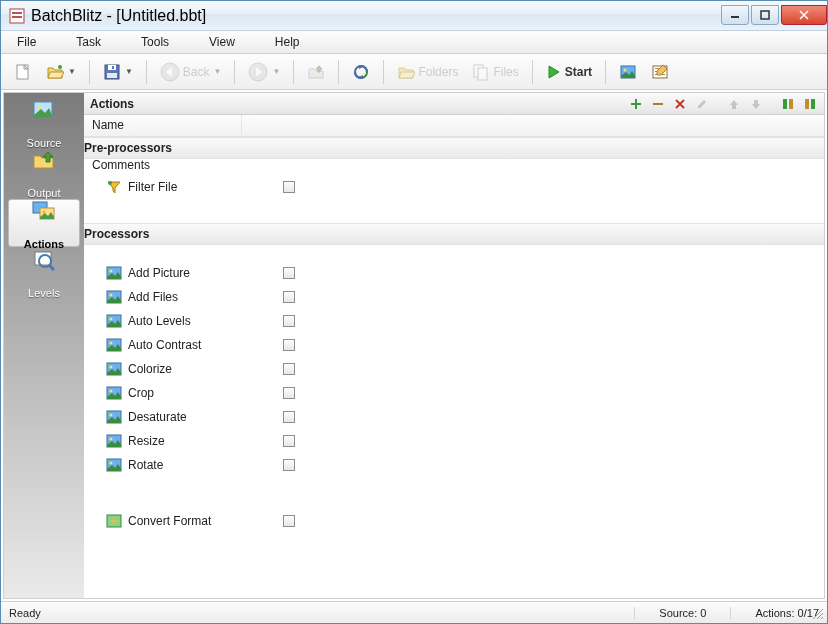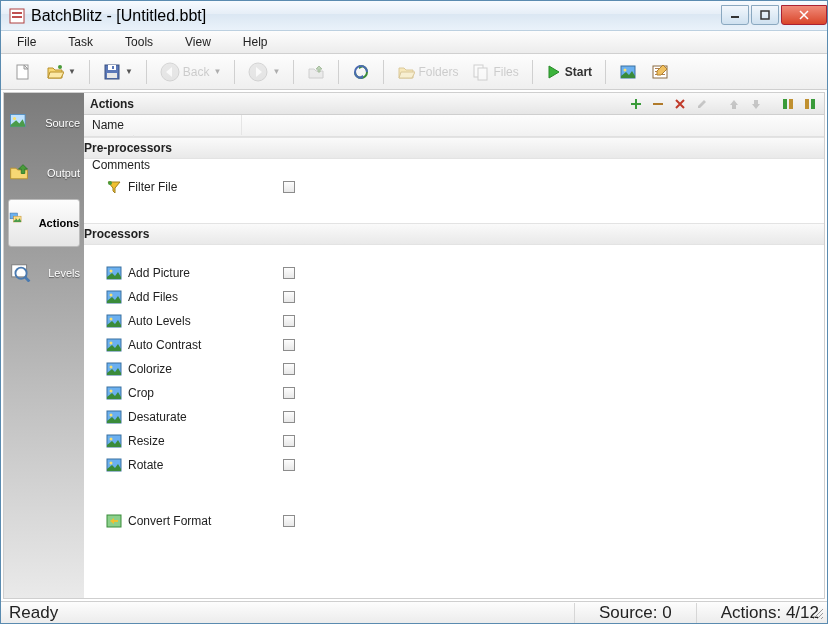--- a/index.html
+++ b/index.html
@@ -9,34 +9,34 @@
   
   .win { width:828px; height:624px; background:#fff; border:1px solid #5a8bb0; position:relative; display:flex; flex-direction:column; }
   .titlebar { height:30px; background:linear-gradient(to bottom,#f7fbff,#e6eef7 45%,#dbe7f3 46%,#eaf2fa); border-bottom:1px solid #bcd0e0; display:flex; align-items:center; padding:0 0 0 8px; }
   .tb-icon { width:16px; height:16px; margin-right:6px; }
   .tb-title { font-size:16px; color:#000; }
   .wbtns { margin-left:auto; display:flex; height:20px; }
   .wbtn { width:28px; height:20px; margin-left:0; border:1px solid #8aa8c0; background:linear-gradient(to bottom,#f2f7fc,#cfe1f0); display:flex; align-items:center; justify-content:center; border-radius:0 0 3px 3px; font-size:10px; color:#333; margin-top:-1px; }
   .wbtn.close { background:linear-gradient(to bottom,#f08b7a,#d9462a); color:#fff; width:46px; border-color:#a23; }
   .wbtn + .wbtn { margin-left:2px; }
 
-  .menubar { height:23px; background:linear-gradient(to bottom,#fdfdfd,#ececec); border-bottom:1px solid #d0d0d0; display:flex; align-items:center; padding:0 6px; gap:12px; }
+  .menubar { height:23px; background:linear-gradient(to bottom,#fdfdfd,#ececec); border-bottom:1px solid #d0d0d0; display:flex; align-items:center; padding:0 6px; gap:20px; }
   .menuitem { padding:3px 10px; cursor:default; }
 
   .toolbar { height:36px; background:linear-gradient(to bottom,#fdfdfd,#efefef); border-bottom:1px solid #cfcfcf; display:flex; align-items:center; padding:0 8px; gap:4px; }
   .tbtn { height:26px; min-width:26px; padding:0 4px; display:flex; align-items:center; justify-content:center; gap:3px; border:1px solid transparent; border-radius:3px; cursor:default; }
   .tbtn.disabled { opacity:.45; }
   .tsep { width:1px; height:24px; background:#d0d0d0; margin:0 4px; }
   .tarrow { font-size:8px; color:#555; margin-left:1px; }
   .tlbl { font-size:12px; color:#333; }
   .tlbl.dis { color:#9a9a9a; }
 
   .body { flex:1; display:flex; min-height:0; border:1px solid #cfcfcf; margin:2px; }
   .sidebar { width:80px; background:linear-gradient(to bottom,#7b7b7b,#bfbfbf 60%,#eaeaea); display:flex; flex-direction:column; align-items:center; padding:6px 0; gap:2px; }
-  .side-item { width:72px; height:48px; display:flex; flex-direction:row; align-items:center; justify-content:space-between; gap:16px; font-size:11px; color:#fff; text-shadow:0 1px 1px rgba(0,0,0,.5); border-radius:3px; cursor:default; }
+  .side-item { width:72px; height:48px; display:flex; flex-direction:column; align-items:center; justify-content:space-between; gap:16px; font-size:11px; color:#fff; text-shadow:0 1px 1px rgba(0,0,0,.5); border-radius:3px; cursor:default; }
   .side-item.selected { background:linear-gradient(to bottom,#fdfdfd,#e6e6e6); color:#000; font-weight:bold; text-shadow:none; border:1px solid #bbb; }
   .side-ico { width:26px; height:22px; }
   .side-item.selected .side-ico svg .st-fill { fill:#6bb0f0; }
 
   .main { flex:1; display:flex; flex-direction:column; min-width:0; background:#fff; }
   .panelhead { height:22px; background:linear-gradient(to bottom,#fafafa,#e6e6e6); border-bottom:1px solid #cfcfcf; display:flex; align-items:center; padding:0 6px; font-weight:bold; }
   .panelhead .hbtns { margin-left:auto; display:flex; gap:6px; align-items:center; }
   .hbtn { width:16px; height:16px; display:flex; align-items:center; justify-content:center; border:1px solid transparent; border-radius:2px; }
   .hbtn.dis { opacity:.4; }
 
@@ -49,21 +49,21 @@
   .listwrap { flex:1; overflow-y:scroll; position:relative; }
   .group { height:22px; background:linear-gradient(to bottom,#fafafa,#e9e9e9); border-top:1px solid #e3e3e3; border-bottom:1px solid #e3e3e3; display:flex; align-items:center; font-weight:bold; margin-top:8px; }
   .group.first { margin-top:0; }
   .gap { height:16px; }
   .row { height:24px; display:flex; align-items:center; padding-left:22px; }
   .row .rico { width:16px; height:16px; margin-right:6px; flex:0 0 16px; }
   .row .rname { width:136px; }
   .row .ractive { width:50px; display:flex; justify-content:center; }
   .chk { width:12px; height:12px; border:1px solid #8c8c8c; background:linear-gradient(to bottom,#fdfdfd,#e8e8e8); }
 
-  .statusbar { height:22px; background:linear-gradient(to bottom,#fdfdfd,#ececec); border-top:1px solid #cfcfcf; display:flex; align-items:center; padding:0 8px; font-size:17px; }
+  .statusbar { height:22px; background:linear-gradient(to bottom,#fdfdfd,#ececec); border-top:1px solid #cfcfcf; display:flex; align-items:center; padding:0 8px; font-size:11px; }
   .statusbar .mid { margin-left:auto; padding:0 24px; border-left:1px solid #d6d6d6; }
   .statusbar .rgt { padding-left:24px; border-left:1px solid #d6d6d6; }
 
   .resize-grip { position:absolute; right:2px; bottom:2px; width:14px; height:14px; }
 
   
   .listwrap::-webkit-scrollbar { width:17px; }
   .listwrap::-webkit-scrollbar-track { background:#f0f0f0; border-left:1px solid #e2e2e2; }
   .listwrap::-webkit-scrollbar-thumb { background:#cdcdcd; border:1px solid #b5b5b5; }
   .listwrap::-webkit-scrollbar-button { background:#f0f0f0; height:17px; border:1px solid #d0d0d0; }
@@ -444,21 +444,21 @@
             </span>
         </div>
         <div style="height:40px"></div>
       </div>
     </div>
   </div>
 
   <div class="statusbar">
     <span>Ready</span>
     <span class="mid">Source: 0</span>
-    <span class="rgt">Actions: 4/12</span>
+    <span class="rgt">Actions: 0/17</span>
   </div>
 
   <div class="resize-grip">
     <svg width="14" height="14">
         <path d="M12 2 L2 12 M12 6 L6 12 M12 10 L10 12" stroke="#9a9a9a"></path>
       </svg>
   </div>
 
 </div>
 

